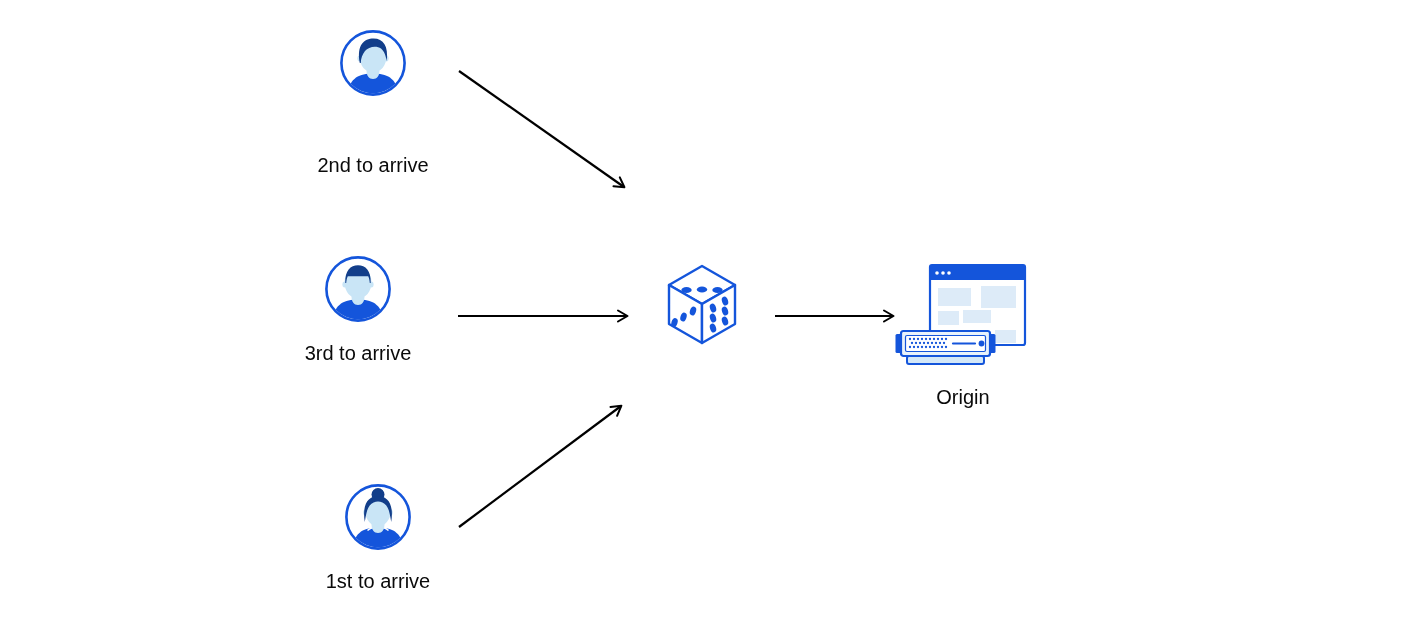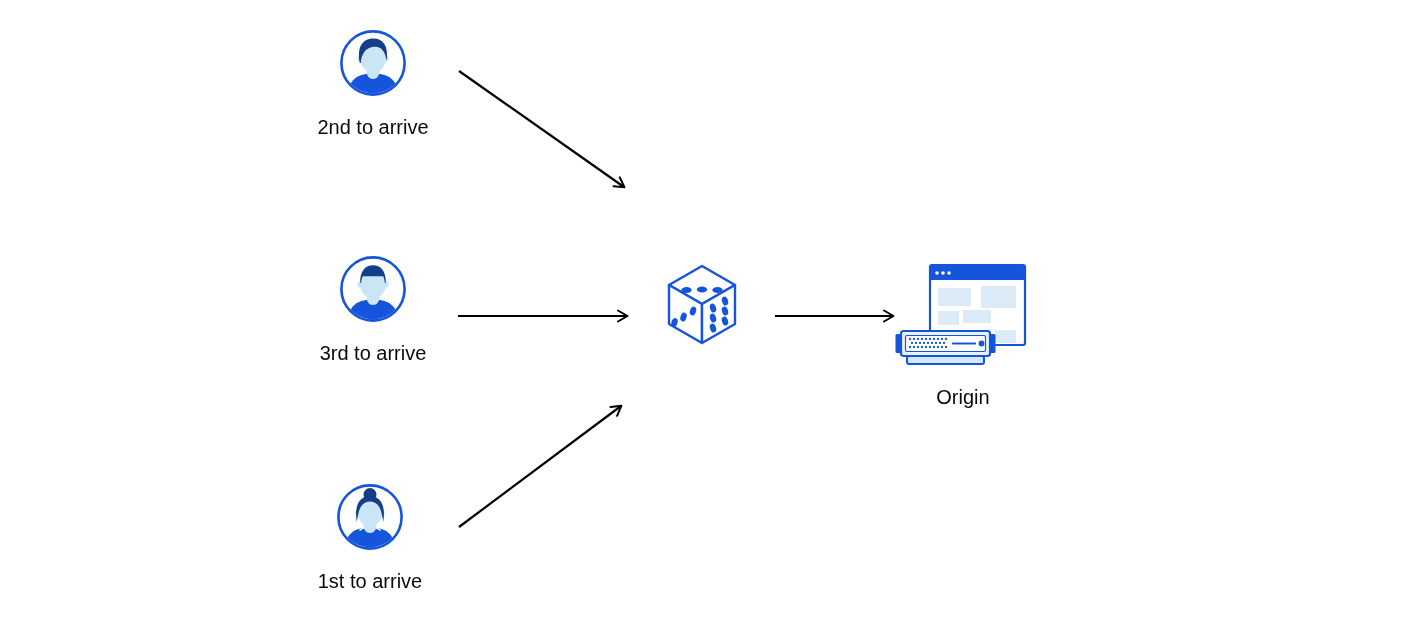--- a/index.html
+++ b/index.html
@@ -5,23 +5,23 @@
   html,body{margin:0;padding:0;background:#ffffff;}
   #canvas{
     position:relative;
     width:1405px;height:633px;
     background:#ffffff;
     font-family:"Liberation Sans", sans-serif;
     overflow:hidden;
   }
   #arrows{position:absolute;left:0;top:0;width:1405px;height:633px;pointer-events:none;}
   .node{position:absolute;display:flex;flex-direction:column;align-items:center;}
-  #client-top{left:303px;top:30px;width:140px;}
-  #client-mid{left:303px;top:256px;width:140px;}
-  #client-bot{left:300px;top:484px;width:140px;}
+  #client-top{left:303px;top:30px;width:140px;gap:38px;}
+  #client-mid{left:288px;top:256px;width:140px;}
+  #client-bot{left:308px;top:484px;width:140px;}
   #dice-node{left:666px;top:263px;width:72px;height:84px;}
   #origin-node{left:893px;top:261px;width:140px;}
   .avatar{width:66px;height:66px;display:block;}
   .node-label{
     margin-top:20px;
     font-size:20px;
     line-height:1.1;
     color:#0a0a0a;
     white-space:nowrap;
     text-align:center;

